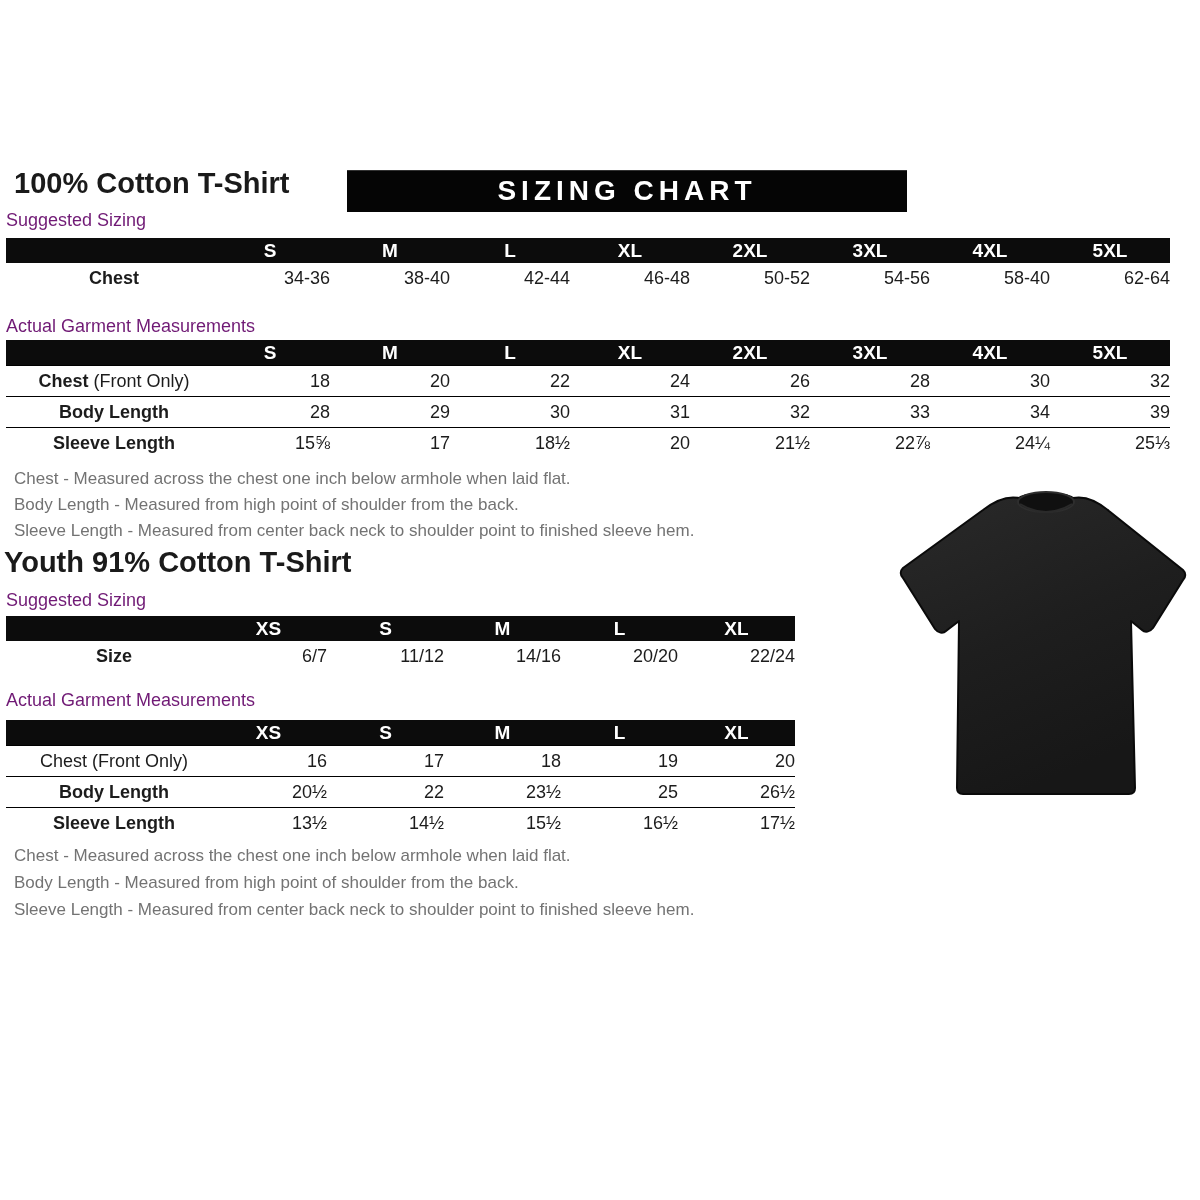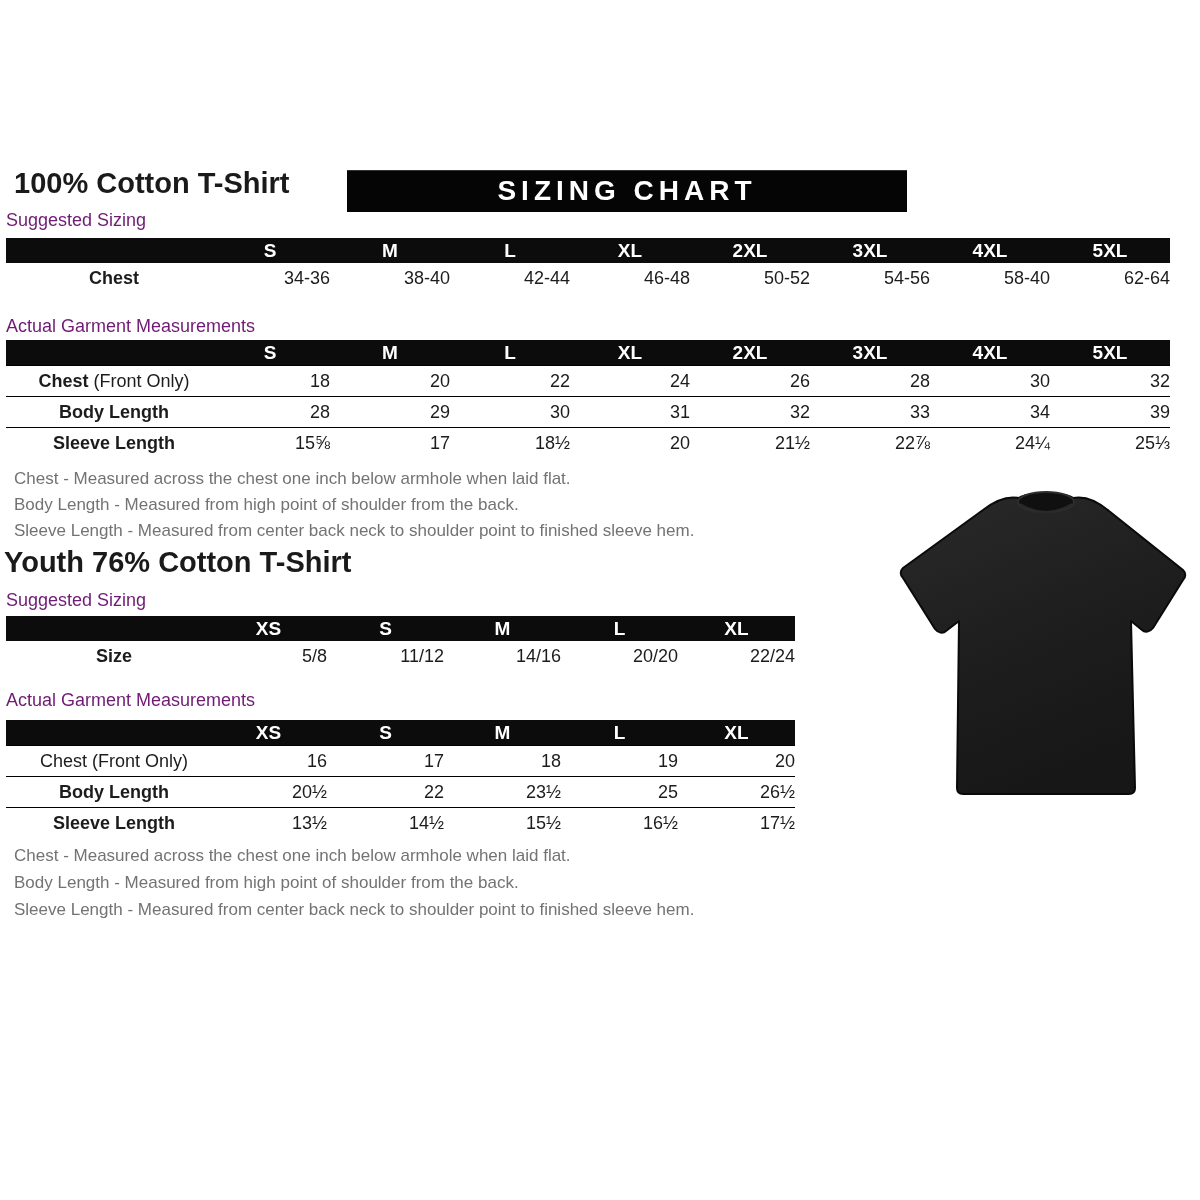--- a/index.html
+++ b/index.html
@@ -139,21 +139,21 @@
       </tr>
     </tbody>
   </table>
 
   <div class="notes notes-adult">
     <div>Chest - Measured across the chest one inch below armhole when laid flat.</div>
     <div>Body Length - Measured from high point of shoulder from the back.</div>
     <div>Sleeve Length - Measured from center back neck to shoulder point to finished sleeve hem.</div>
   </div>
 
-  <div class="section-title" style="left:4px;top:546px;">Youth 76% Cotton T-Shirt</div>
+  <div class="section-title" style="left:4px;top:546px;">Youth 91% Cotton T-Shirt</div>
 
   <div class="sub-label" style="left:6px;top:590px;">Suggested Sizing</div>
 
   <table class="tbl t3">
     <colgroup>
         <col style="width:204px">
         <col span="5" style="width:117px">
       </colgroup>
     <thead>
       <tr>
@@ -161,21 +161,21 @@
         <th>XS</th>
         <th>S</th>
         <th>M</th>
         <th>L</th>
         <th>XL</th>
       </tr>
     </thead>
     <tbody>
       <tr>
         <td class="lbl b">Size</td>
-        <td>5/8</td>
+        <td>6/7</td>
         <td>11/12</td>
         <td>14/16</td>
         <td>20/20</td>
         <td>22/24</td>
       </tr>
     </tbody>
   </table>
 
   <div class="sub-label" style="left:6px;top:690px;">Actual Garment Measurements</div>
 

